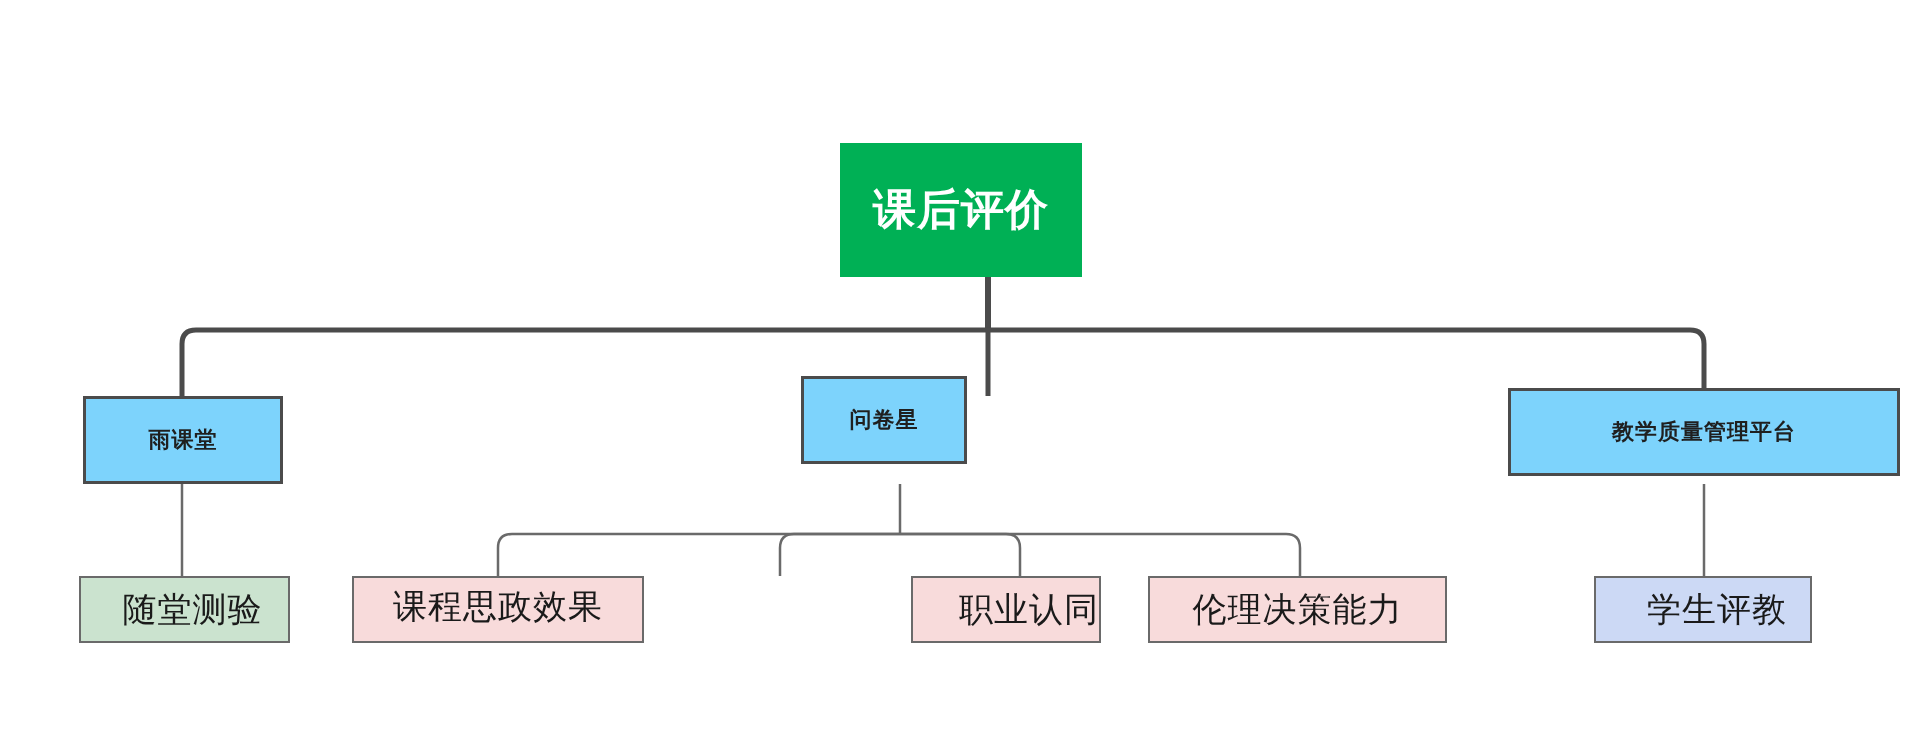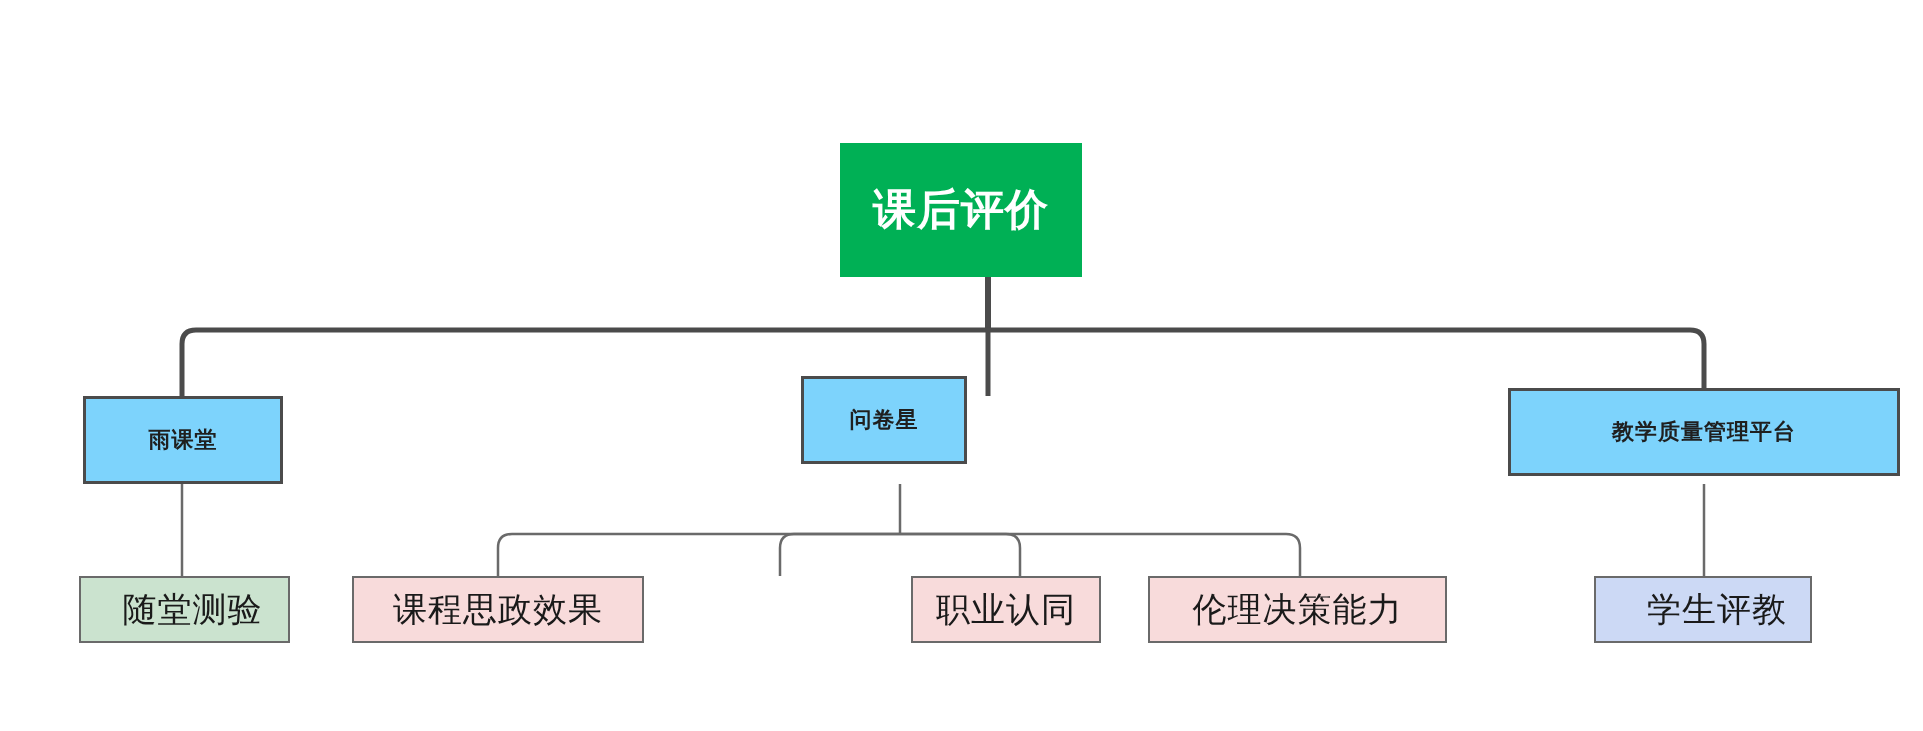--- a/index.html
+++ b/index.html
@@ -102,26 +102,26 @@
   </div>
 
   <div class="node node-mid" style="left:1508px; top:388px; width:392px; height:88px;">
     <span>教学质量管理平台</span>
   </div>
 
   <div class="node node-leaf leaf-green" style="left:79px; top:576px; width:211px; height:67px;padding-left:16px;">
     <span>随堂测验</span>
   </div>
 
-  <div class="node node-leaf leaf-pink" style="left:352px; top:576px; width:292px; height:67px;">
+  <div class="node node-leaf leaf-pink" style="left:352px; top:576px; width:292px; height:67px;font-family:Liberation Mono, monospace;">
     <span>课程思政效果</span>
   </div>
 
 
-  <div class="node node-leaf leaf-pink" style="left:911px; top:576px; width:190px; height:67px;">
+  <div class="node node-leaf leaf-pink" style="left:911px; top:576px; width:190px; height:67px;justify-content:flex-end;">
     <span>职业认同</span>
   </div>
 
   <div class="node node-leaf leaf-pink" style="left:1148px; top:576px; width:299px; height:67px;">
     <span>伦理决策能力</span>
   </div>
 
   <div class="node node-leaf leaf-blue" style="left:1594px; top:576px; width:218px; height:67px;">
     <span>学生评教</span>
   </div>

